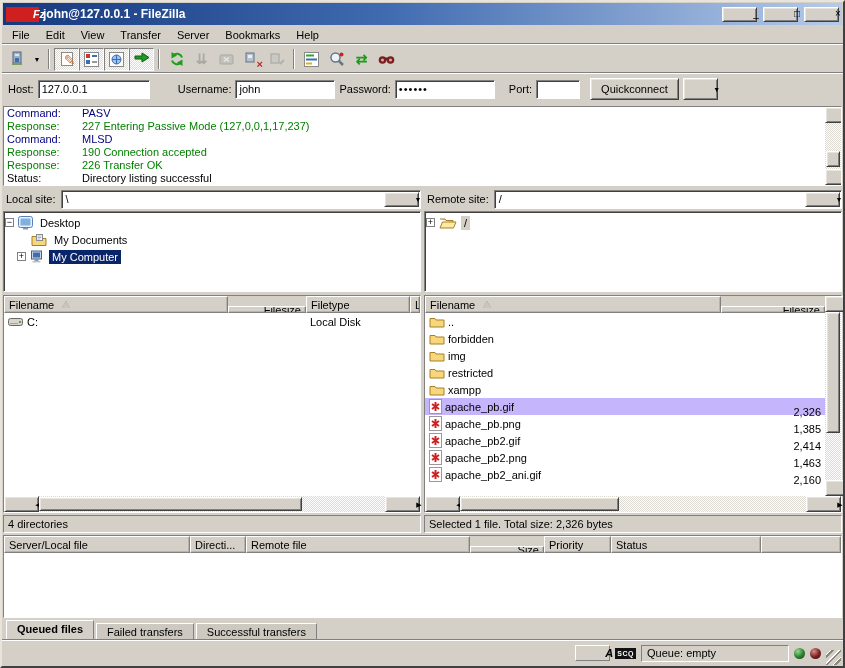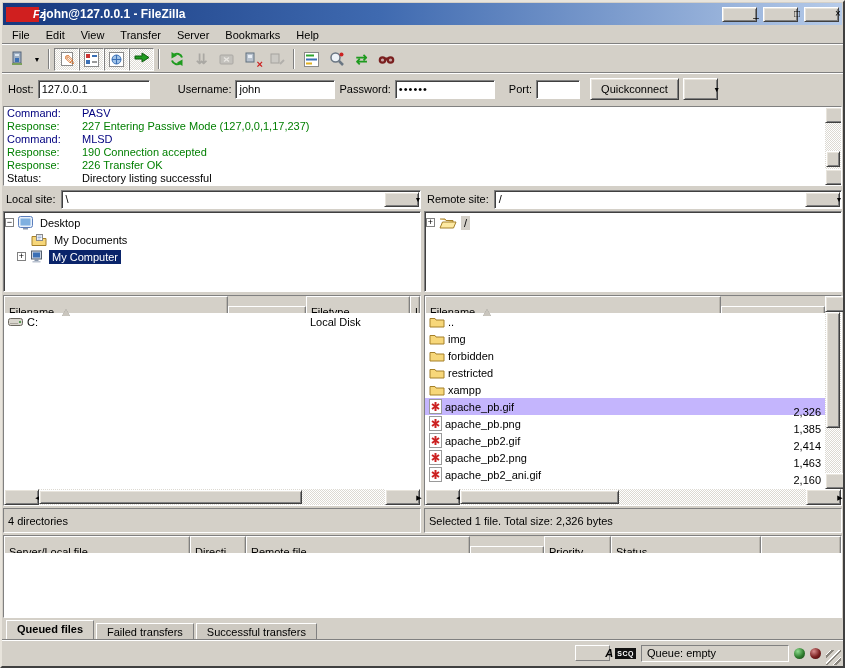--- a/index.html
+++ b/index.html
@@ -70,31 +70,31 @@
   .expander{width:9px;height:9px;border:1px solid #808080;background:#fff;font-size:9px;line-height:7px;text-align:center;flex:none;}
   .tlabel{padding:1px 3px;}
   .sel-active{background:#0a246a;color:#fff;}
   .sel-inactive{background:#d4d0c8;}
   .ticon{flex:none;display:flex;}
   
   .listbox{flex:1;margin-top:3px;background:#fff;border:1px solid;border-color:#808080 #fff #fff #808080;box-shadow:inset 1px 1px 0 #404040;display:flex;flex-direction:column;min-height:0;}
   .listmain{flex:1;display:flex;min-height:0;}
   .listcol{flex:1;display:flex;flex-direction:column;min-width:0;}
   .lheader{display:flex;height:17px;flex:none;background:#d4d0c8;}
-  .hcell{border:1px solid;border-color:#fff #808080 #808080 #fff;box-shadow:inset -1px -1px 0 #b8b4ac;padding:15px 4px;display:flex;align-items:center;gap:8px;white-space:nowrap;overflow:hidden;flex:none;}
+  .hcell{border:1px solid;border-color:#fff #808080 #808080 #fff;box-shadow:inset -1px -1px 0 #b8b4ac;padding:0 4px;display:flex;align-items:center;gap:8px;white-space:nowrap;overflow:hidden;flex:none;}
   .sortasc{width:0;height:0;border-left:4px solid transparent;border-right:4px solid transparent;border-bottom:7px solid #cac6be;filter:drop-shadow(0 0 0.5px #808080);}
   .lbody{flex:1;overflow:hidden;background:#fff;}
   .lrow{display:flex;height:17px;align-items:center;white-space:nowrap;}
   .lrow.sel{background:#c4b5fd;}
   .cell{display:flex;align-items:center;gap:3px;padding:0 4px;overflow:hidden;flex:none;}
   .right{justify-content:flex-end;text-align:right;margin-top:10px;}
   .c-name{width:224px;} .c-size{width:78px;} .c-type{width:104px;} .c-last{flex:1;min-width:0;}
   .r-name{flex:1;min-width:0;} .r-size{width:104px;}
   .rvscroll{width:16px;flex:none;display:flex;flex-direction:column;position:relative;}
-  .statusline{height:25px;margin-top:2px;border:1px solid;border-color:#808080 #fff #fff #808080;display:flex;align-items:center;padding:0 4px;flex:none;background:#d4d0c8;white-space:nowrap;overflow:hidden;}
+  .statusline{height:18px;margin-top:2px;border:1px solid;border-color:#808080 #fff #fff #808080;display:flex;align-items:center;padding:0 4px;flex:none;background:#d4d0c8;white-space:nowrap;overflow:hidden;}
   
   .queuepanel{margin:2px 1px 0;flex:none;display:flex;flex-direction:column;border:1px solid;border-color:#808080 #fff #fff #808080;background:#fff;}
   .qbody{height:64px;background:#fff;}
   .q1{width:186px;} .q2{width:56px;} .q3{width:224px;} .q4{width:74px;} .q5{width:67px;} .q6{width:150px;} .qf{flex:1;min-width:0;}
   
   .tabs{display:flex;align-items:flex-end;height:21px;margin:1px 1px 0;padding-left:3px;flex:none;}
   .tab{padding:2px 10px 3px;background:#cdc9c1;border:1px solid;border-color:#fff #808080 #808080 #fff;height:17px;margin-right:2px;white-space:nowrap;}
   .tab.active{background:#d4d0c8;font-weight:bold;height:20px;border-bottom-color:#d4d0c8;}
   
   .statusbar{height:26px;margin-top:auto;display:flex;align-items:center;justify-content:flex-end;gap:5px;padding:0 2px 1px 4px;border-top:1px solid #fff;box-shadow:0 -1px 0 #808080;}
@@ -435,32 +435,32 @@
                   </span>
                 <span class="cell r-size right"></span>
               </div>
               <div class="lrow">
                 <span class="cell r-name">
                     <span>
                       <svg width="16" height="12">
                         <path d="M1 2.5h5l1 1.5h8v7H1z" fill="#f7d77a" stroke="#a5802a"></path>
                       </svg>
                     </span>
-                    <span>img</span>
+                    <span>forbidden</span>
                   </span>
                 <span class="cell r-size right"></span>
               </div>
               <div class="lrow">
                 <span class="cell r-name">
                     <span>
                       <svg width="16" height="12">
                         <path d="M1 2.5h5l1 1.5h8v7H1z" fill="#f7d77a" stroke="#a5802a"></path>
                       </svg>
                     </span>
-                    <span>forbidden</span>
+                    <span>img</span>
                   </span>
                 <span class="cell r-size right"></span>
               </div>
               <div class="lrow">
                 <span class="cell r-name">
                     <span>
                       <svg width="16" height="12">
                         <path d="M1 2.5h5l1 1.5h8v7H1z" fill="#f7d77a" stroke="#a5802a"></path>
                       </svg>
                     </span>

